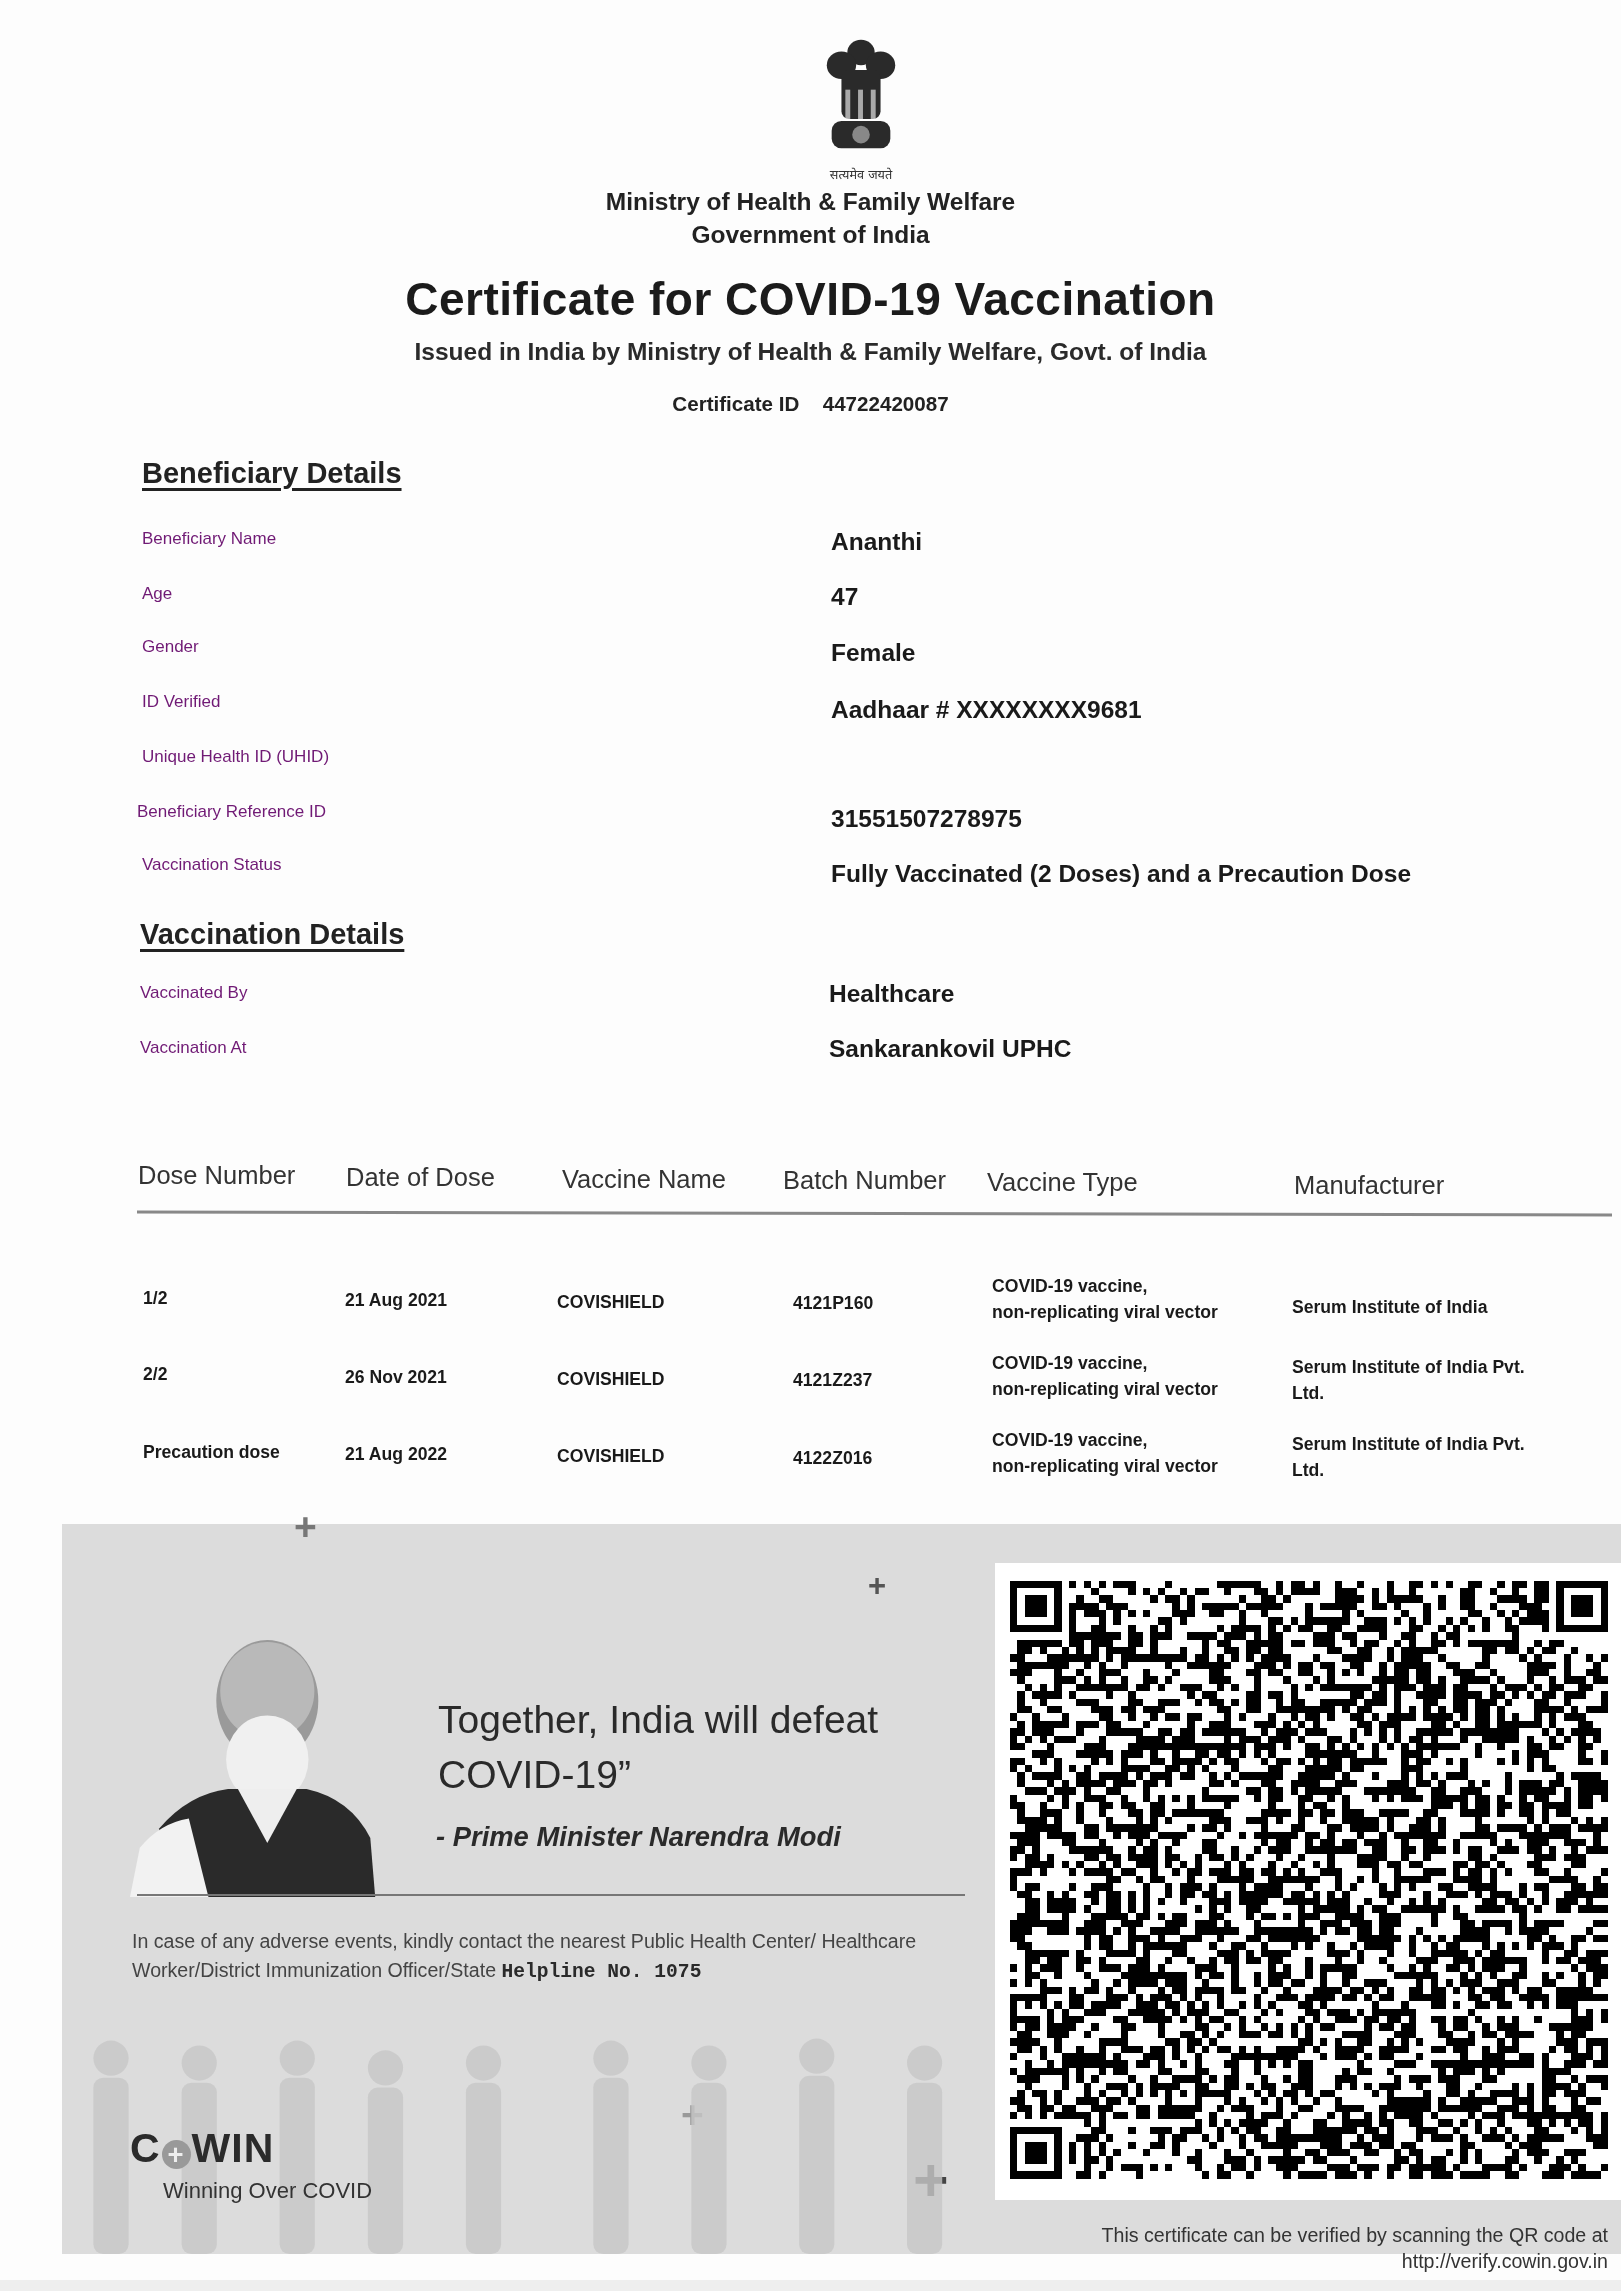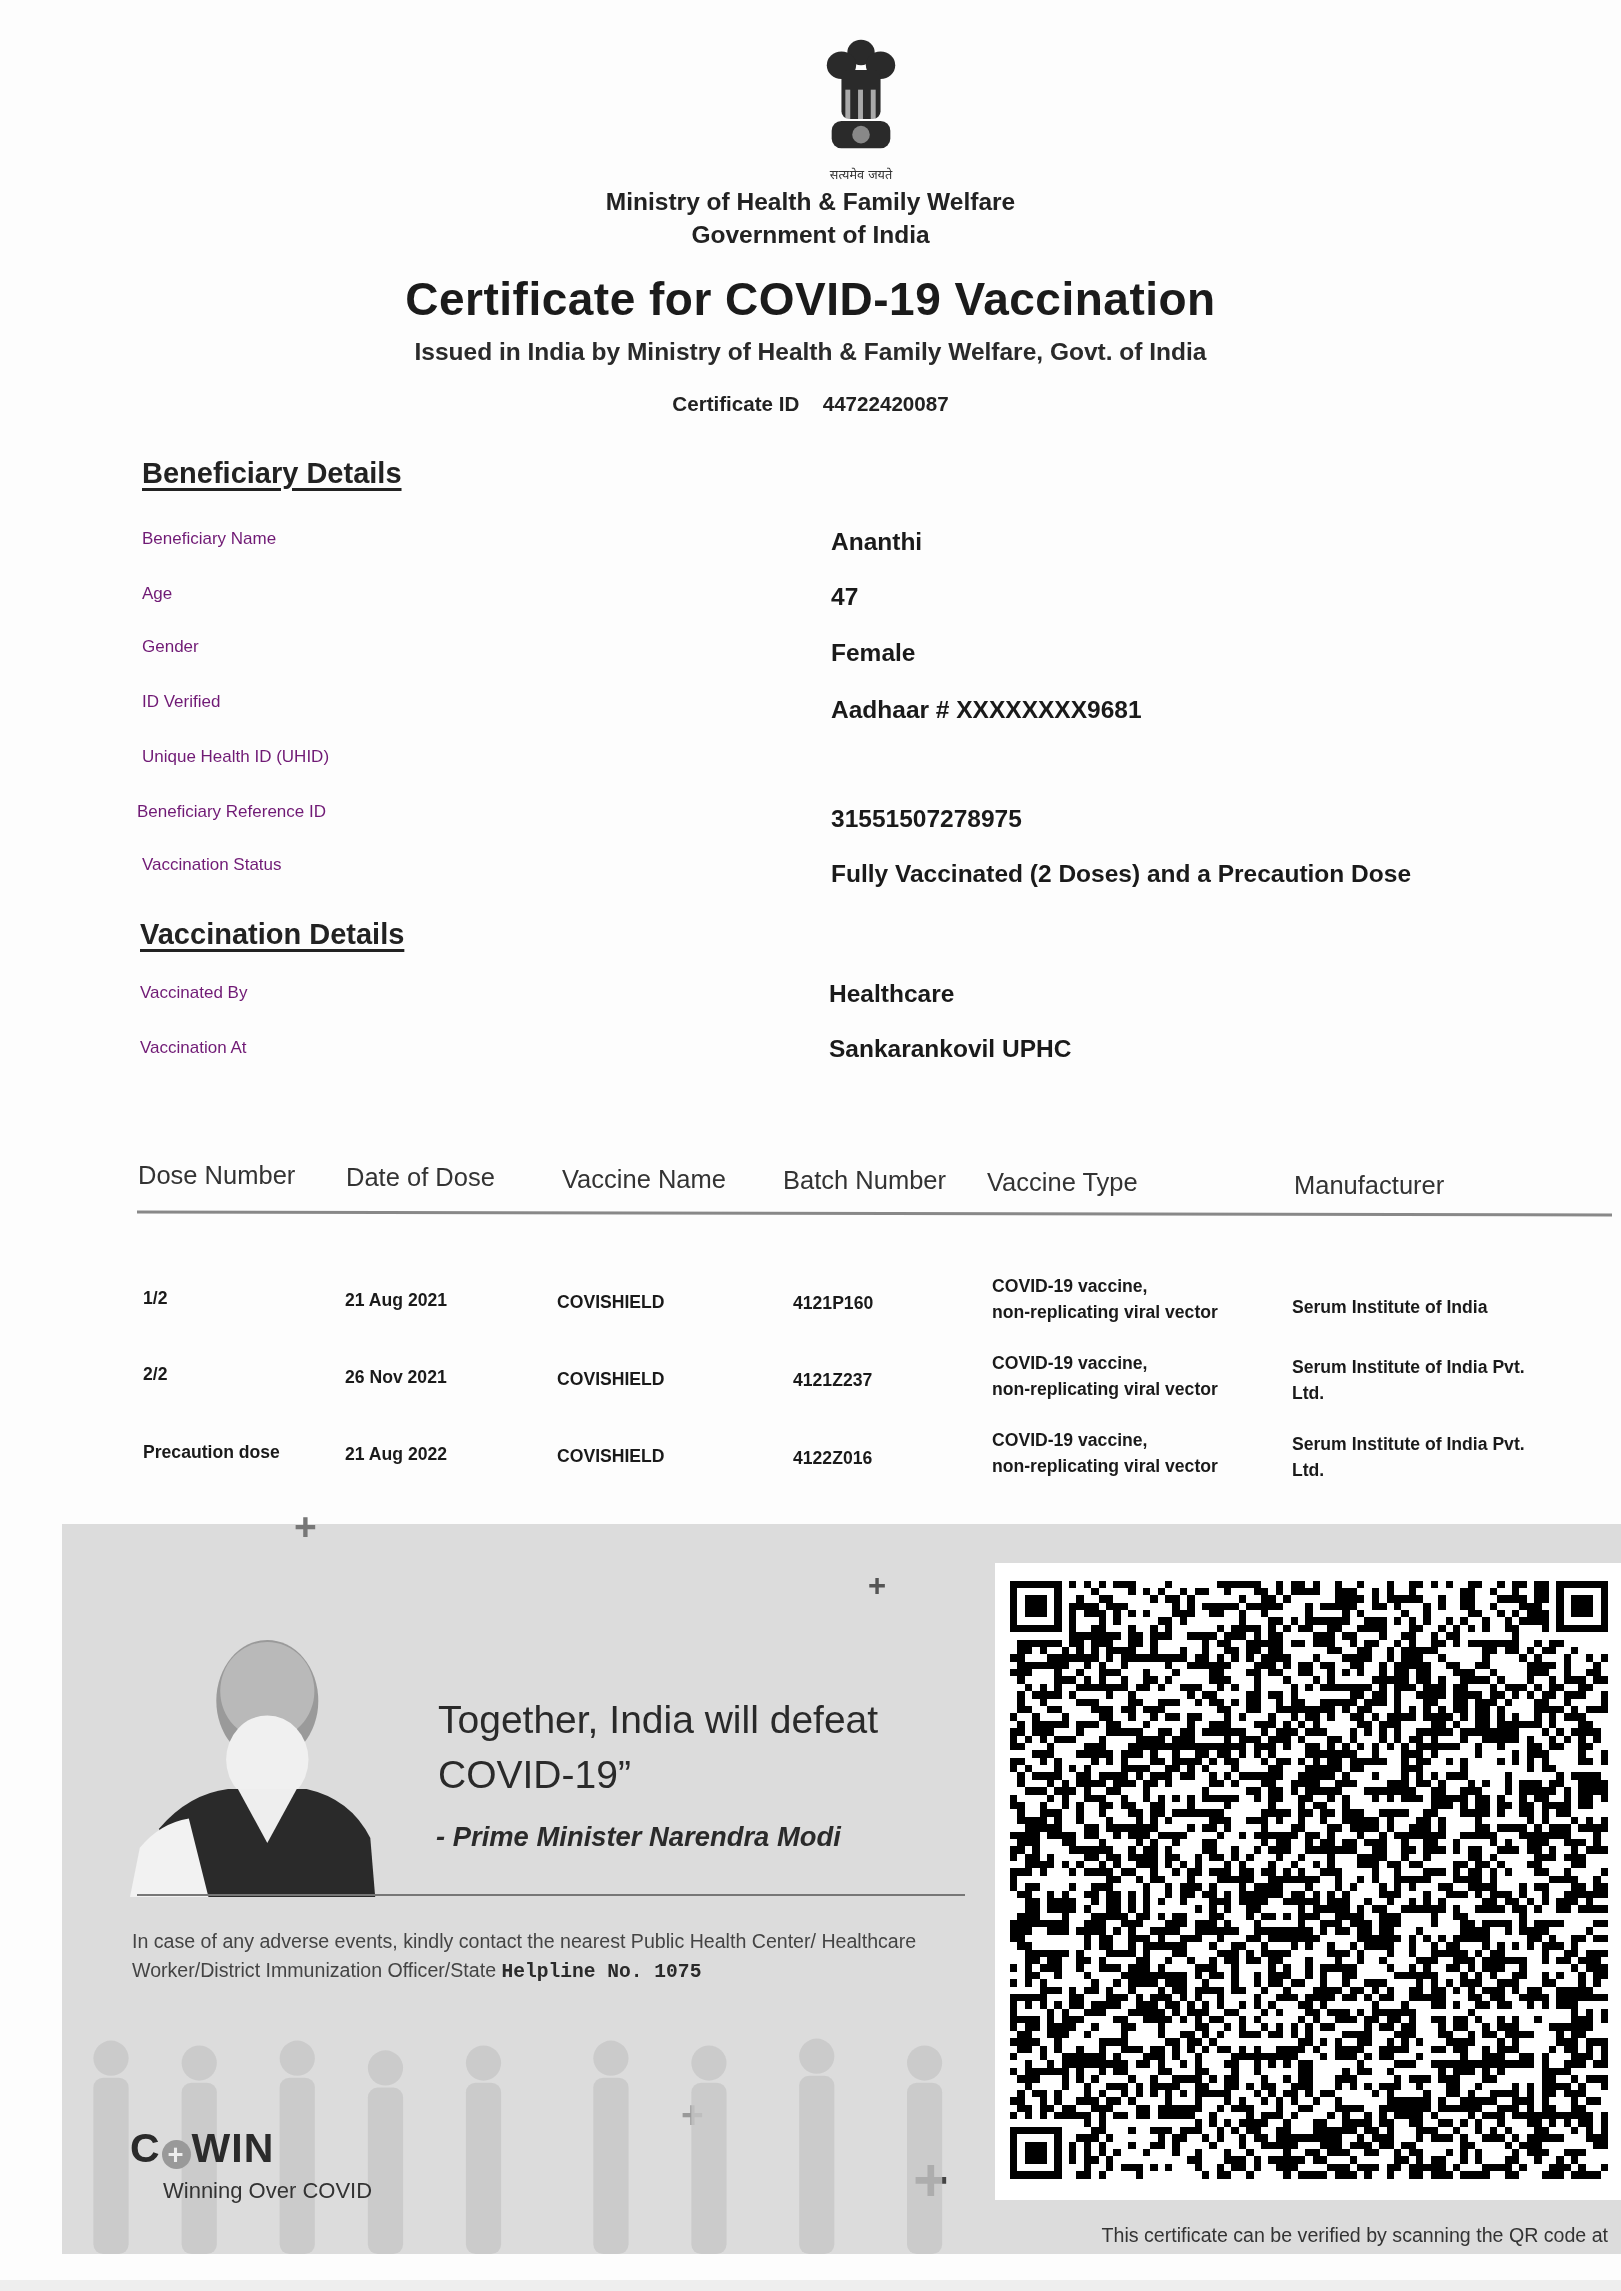--- a/index.html
+++ b/index.html
@@ -205,16 +205,17 @@
     <rect x="2" y="2" width="3" height="3" fill="#000"></rect>
     <rect x="74" y="0" width="7" height="7" fill="#000"></rect>
     <rect x="75" y="1" width="5" height="5" fill="#fff"></rect>
     <rect x="76" y="2" width="3" height="3" fill="#000"></rect>
     <rect x="0" y="74" width="7" height="7" fill="#000"></rect>
     <rect x="1" y="75" width="5" height="5" fill="#fff"></rect>
     <rect x="2" y="76" width="3" height="3" fill="#000"></rect>
   </svg>
 <div id="verify" class="abs">
   <div>This certificate can be verified by scanning the QR code at</div>
+  <div>http://verify.cowin.gov.in</div>
 </div>
 
 <div id="bottom-strip" class="abs"></div>
 
 
 </body></html>

